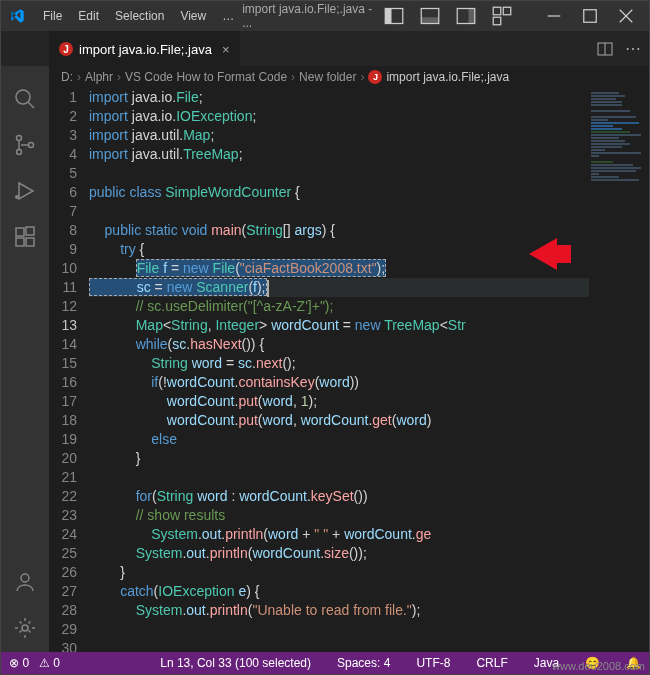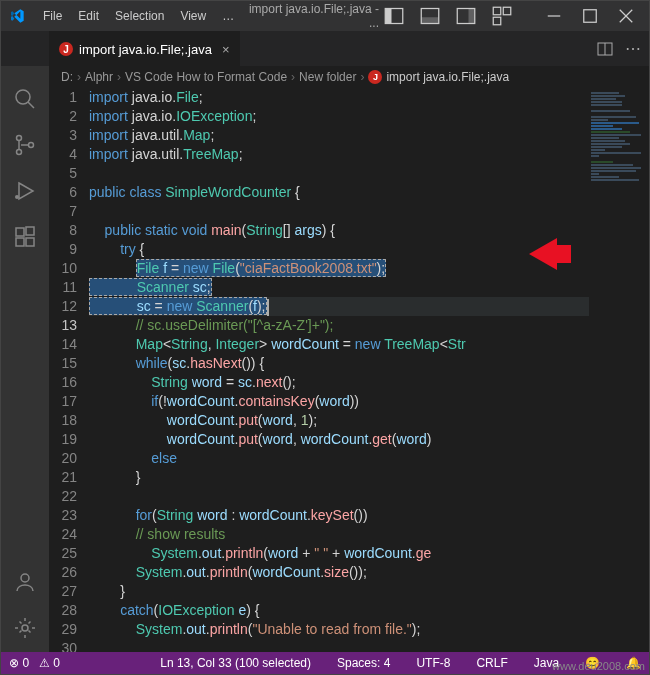--- a/index.html
+++ b/index.html
@@ -1,21 +1,21 @@
 <!DOCTYPE html>
 <html><head>
 <meta charset="utf-8">
 <style>
 *{box-sizing:border-box;margin:0;padding:0;font-family:"Segoe UI",sans-serif}
 body{background:#1e1e1e;width:650px;height:675px;overflow:hidden;color:#ccc;position:relative;border:1px solid #444}
 .titlebar{height:30px;background:#323233;display:flex;align-items:center;padding:0 8px;font-size:12px;color:#ccc}
 .titlebar .logo{width:16px;height:16px;margin-right:10px}
 .titlebar .menu{display:flex;gap:0}
 .titlebar .menu span{padding:4px 8px;cursor:default}
-.titlebar .center{flex:1;text-align:right;color:#aaa}
+.titlebar .center{flex:1;text-align:left;color:#aaa}
 .titlebar .right{display:flex;align-items:center;gap:6px}
 .win-btn{width:30px;height:20px;display:flex;align-items:center;justify-content:center}
 .tabbar{height:35px;background:#252526;display:flex;align-items:center;padding-left:48px;position:relative}
 .tab{height:35px;background:#1e1e1e;display:flex;align-items:center;padding:0 10px;font-size:13px;color:#fff;gap:6px;border-top:1px solid #1e1e1e}
 .tab .dot{width:14px;height:14px;border-radius:50%;background:#ca2820;display:flex;align-items:center;justify-content:center;color:#fff;font-size:10px;font-weight:bold}
 .tab .close{color:#aaa;margin-left:4px}
 .tab-actions{position:absolute;right:8px;display:flex;gap:12px;color:#aaa}
 .breadcrumb{height:22px;padding-left:60px;display:flex;align-items:center;font-size:12px;color:#999;gap:4px}
 .breadcrumb .sep{color:#666}
 .breadcrumb .jdot{width:14px;height:14px;border-radius:50%;background:#ca2820;display:inline-flex;align-items:center;justify-content:center;color:#fff;font-size:9px;font-weight:bold}
@@ -223,21 +223,20 @@
 <div class="line"><span class="k">import</span><span class="w"> java.io.</span><span class="t">File</span><span class="p">;</span></div>
 <div class="line"><span class="k">import</span><span class="w"> java.io.</span><span class="t">IOException</span><span class="p">;</span></div>
 <div class="line"><span class="k">import</span><span class="w"> java.util.</span><span class="t">Map</span><span class="p">;</span></div>
 <div class="line"><span class="k">import</span><span class="w"> java.util.</span><span class="t">TreeMap</span><span class="p">;</span></div>
 <div class="line"></div>
 <div class="line"><span class="k">public</span><span class="p"> </span><span class="k">class</span><span class="p"> </span><span class="t">SimpleWordCounter</span><span class="p"> </span><span class="p">{</span></div>
 <div class="line"></div>
 <div class="line"><span class="w">    </span><span class="k">public</span><span class="p"> </span><span class="k">static</span><span class="p"> </span><span class="k">void</span><span class="p"> </span><span class="m">main</span><span class="p">(</span><span class="t">String</span><span class="p">[] </span><span class="v">args</span><span class="p">) </span><span class="p">{</span></div>
 <div class="line"><span class="w">        </span><span class="k">try</span><span class="p"> </span><span class="p">{</span></div>
 <div class="line"><span class="w">            </span><span class="sel"><span class="t">File</span><span class="p"> </span><span class="v">f</span><span class="p"> = </span><span class="k">new</span><span class="p"> </span><span class="t">File</span><span class="p">(</span><span class="s">"ciaFactBook2008.txt"</span><span class="p">);</span></span></div>
-<div class="line"><span class="sel" style="margin-left:0"><span class="w">            </span><span class="t">Scanner</span><span class="p"> </span><span class="v">sc</span><span class="p">;</span></span></div>
 <div class="line" style="background:#2a2d2e"><span class="sel"><span class="w">            </span><span class="v">sc</span><span class="p"> = </span><span class="k">new</span><span class="p"> </span><span class="t">Scanner</span><span class="p">(</span><span class="v">f</span><span class="p">);</span></span><span class="cursor"></span></div>
 <div class="line"><span class="w">            </span><span class="c">// sc.useDelimiter("[^a-zA-Z']+");</span></div>
 <div class="line"><span class="w">            </span><span class="t">Map</span><span class="p">&lt;</span><span class="t">String</span><span class="p">, </span><span class="t">Integer</span><span class="p">&gt; </span><span class="v">wordCount</span><span class="p"> = </span><span class="k">new</span><span class="p"> </span><span class="t">TreeMap</span><span class="p">&lt;</span><span class="t">Str</span></div>
 <div class="line"><span class="w">            </span><span class="k">while</span><span class="p">(</span><span class="v">sc</span><span class="p">.</span><span class="m">hasNext</span><span class="p">()) {</span></div>
 <div class="line"><span class="w">                </span><span class="t">String</span><span class="p"> </span><span class="v">word</span><span class="p"> = </span><span class="v">sc</span><span class="p">.</span><span class="m">next</span><span class="p">();</span></div>
 <div class="line"><span class="w">                </span><span class="k">if</span><span class="p">(!</span><span class="v">wordCount</span><span class="p">.</span><span class="m">containsKey</span><span class="p">(</span><span class="v">word</span><span class="p">))</span></div>
 <div class="line"><span class="w">                    </span><span class="v">wordCount</span><span class="p">.</span><span class="m">put</span><span class="p">(</span><span class="v">word</span><span class="p">, </span><span class="n">1</span><span class="p">);</span></div>
 <div class="line"><span class="w">                    </span><span class="v">wordCount</span><span class="p">.</span><span class="m">put</span><span class="p">(</span><span class="v">word</span><span class="p">, </span><span class="v">wordCount</span><span class="p">.</span><span class="m">get</span><span class="p">(</span><span class="v">word</span><span class="p">)</span></div>
 <div class="line"><span class="w">                </span><span class="k">else</span></div>
 <div class="line"><span class="w">            </span><span class="p">}</span></div>

